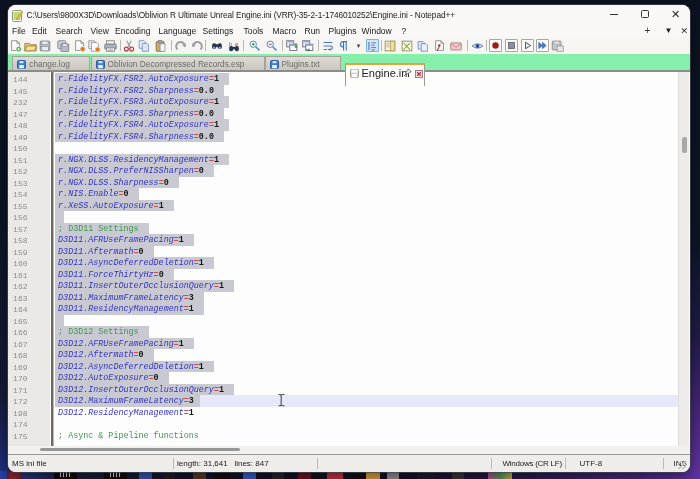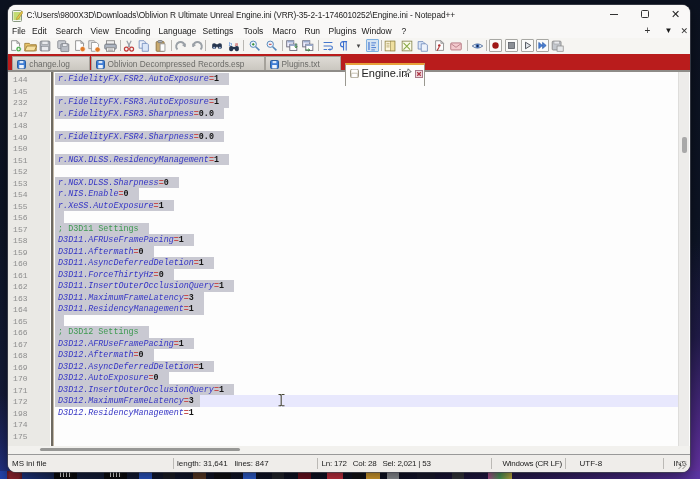--- a/index.html
+++ b/index.html
@@ -20,21 +20,21 @@
 .wc { position:absolute; top:0; height:19px; line-height:19px; color:#222; text-align:center; width:12px; }
 .menubar { position:absolute; left:0; top:19px; width:100%; height:14px; background:#f9f8f7; }
 .mi { position:absolute; top:0; height:14px; line-height:14.5px; font-size:8.5px; color:#1a1a1a; white-space:nowrap; }
 .toolbar { position:absolute; left:0; top:33px; width:100%; height:16px; background:#f6f5f2; }
 .tico { position:absolute; top:1px; width:15px; height:14px; display:flex; align-items:center; justify-content:center; }
 .tico > svg { transform:scale(0.88); }
 .tsep { position:absolute; top:2px; width:1px; height:11px; background:#b9b7b2; }
 .tbtn.box { display:inline-flex; width:13px; height:13px; align-items:center; justify-content:center; background:#fbfbfa; border:1px solid #a8a8a4; border-radius:1px; }
 .tbtn.press { display:inline-flex; width:13px; height:12.5px; align-items:center; justify-content:center; background:#d5e4f2; border:1px solid #7eb0e0; border-radius:1px; }
 .dd { font-size:7px; color:#444; }
-.tabbar { position:absolute; left:0; top:49px; width:100%; height:18px; background:#b91c1c;text-align:right; }
+.tabbar { position:absolute; left:0; top:49px; width:100%; height:18px; background:#86efac;text-align:right; }
 .tabbar .bline { position:absolute; left:0; bottom:0; width:100%; height:1.5px; background:#8e8c88; }
 .tab { position:absolute; top:2.5px; height:14px; background:linear-gradient(180deg,#dedbd5,#cac7c0); border:1px solid #a5a29b; border-bottom:none; font-size:8.3px; color:#6b6b68; line-height:14px; white-space:nowrap; }
 .tab .ti { position:absolute; left:4px; top:2.2px; }
 .tab .tt { position:absolute; left:16px; top:0; }
 .atab { position:absolute; top:9px; height:23px; background:#fdfdfc; border:1px solid #9a9890; border-bottom:none; border-top:2.4px solid #e7a23a; font-size:11px; color:#222; line-height:12px; z-index:2; }
 .editor { position:absolute; left:0; top:67.5px; width:100%; height:373.5px; background:#fdfdfd; overflow:hidden; }
 .margin { position:absolute; left:0.5px; top:0; width:42px; height:100%; background:#eae9e5; }
 .mline { position:absolute; left:43.6px; top:0; width:1.5px; height:100%; background:#6e6a62; }
 .mline2 { position:absolute; left:45.1px; top:0; width:1px; height:100%; background:#c2b8a8; }
 .ln { position:absolute; left:2px; width:18px; height:11.5px; line-height:13.4px; text-align:right; font-family:"Liberation Mono",monospace; font-size:8px; color:#8d8d8d; }
@@ -399,31 +399,34 @@
           </svg></span>
     </div>
   </div>
   <div class="editor">
     <div class="margin"></div>
     <div class="mline"></div>
     <div class="mline2"></div>
 <div class="ln" style="top:1.25px">144</div>
 <div class="row" style="top:1.25px"><span class="s"><span class="k">r.FidelityFX.FSR2.AutoExposure</span><span class="e">=</span><span class="v">1</span></span></div>
 <div class="ln" style="top:12.75px">145</div>
+<div class="row" style="top:12.75px"><span class="s"><span class="k">r.FidelityFX.FSR2.Sharpness</span><span class="e">=</span><span class="v">0.0</span></span></div>
 <div class="ln" style="top:24.25px">232</div>
 <div class="row" style="top:24.25px"><span class="s"><span class="k">r.FidelityFX.FSR3.AutoExposure</span><span class="e">=</span><span class="v">1</span></span></div>
 <div class="ln" style="top:35.75px">147</div>
 <div class="row" style="top:35.75px"><span class="s"><span class="k">r.FidelityFX.FSR3.Sharpness</span><span class="e">=</span><span class="v">0.0</span></span></div>
 <div class="ln" style="top:47.25px">148</div>
+<div class="row" style="top:47.25px"><span class="s"><span class="k">r.FidelityFX.FSR4.AutoExposure</span><span class="e">=</span><span class="v">1</span></span></div>
 <div class="ln" style="top:58.75px">149</div>
 <div class="row" style="top:58.75px"><span class="s"><span class="k">r.FidelityFX.FSR4.Sharpness</span><span class="e">=</span><span class="v">0.0</span></span></div>
 <div class="ln" style="top:70.25px">150</div>
 <div class="ln" style="top:81.75px">151</div>
 <div class="row" style="top:81.75px"><span class="s"><span class="k">r.NGX.DLSS.ResidencyManagement</span><span class="e">=</span><span class="v">1</span></span></div>
 <div class="ln" style="top:93.25px">152</div>
+<div class="row" style="top:93.25px"><span class="s"><span class="k">r.NGX.DLSS.PreferNISSharpen</span><span class="e">=</span><span class="v">0</span></span></div>
 <div class="ln" style="top:104.75px">153</div>
 <div class="row" style="top:104.75px"><span class="s"><span class="k">r.NGX.DLSS.Sharpness</span><span class="e">=</span><span class="v">0</span></span></div>
 <div class="ln" style="top:116.25px">154</div>
 <div class="row" style="top:116.25px"><span class="s"><span class="k">r.NIS.Enable</span><span class="e">=</span><span class="v">0</span></span></div>
 <div class="ln" style="top:127.75px">155</div>
 <div class="row" style="top:127.75px"><span class="s"><span class="k">r.XeSS.AutoExposure</span><span class="e">=</span><span class="v">1</span></span></div>
 <div class="ln" style="top:139.25px">156</div>
 <div class="row" style="top:139.25px"><span class="s" style="padding:0;width:9px"></span></div>
 <div class="ln" style="top:150.75px">157</div>
 <div class="row" style="top:150.75px"><span class="s"><span class="c">; D3D11 Settings</span></span></div>
@@ -455,34 +458,34 @@
 <div class="row" style="top:300.25px"><span class="s"><span class="k">D3D12.AutoExposure</span><span class="e">=</span><span class="v">0</span></span></div>
 <div class="ln" style="top:311.75px">171</div>
 <div class="row" style="top:311.75px"><span class="s"><span class="k">D3D12.InsertOuterOcclusionQuery</span><span class="e">=</span><span class="v">1</span></span></div>
 <div class="ln" style="top:323.25px">172</div>
 <div class="cl" style="top:323.25px"></div>
 <div class="row" style="top:323.25px"><span class="s" style="padding-right:6px"><span class="k">D3D12.MaximumFrameLatency</span><span class="e">=</span><span class="v">3</span></span></div>
 <div class="ln" style="top:334.75px">198</div>
 <div class="row" style="top:334.75px"><span class="ns"><span class="k">D3D12.ResidencyManagement</span><span class="e">=</span><span class="v">1</span></span></div>
 <div class="ln" style="top:346.25px">174</div>
 <div class="ln" style="top:357.75px">175</div>
+<div class="row" style="top:357.75px"><span class="ns"><span class="c">; Async &amp; Pipeline functions</span></span></div>
     <div class="ibeam"><svg width="9" height="14" viewBox="0 0 9 14">
           <path d="M1.5 1.5 h2.5 M5 1.5 h2.5 M4.2 1.8 v10.4 M1.5 12.7 h2.5 M5 12.7 h2.5 M3 1.5 q1.2 0.9 2 0 M3 12.7 q1.2 -0.9 2 0" fill="none" stroke="#4a4a38" stroke-width="1.1"></path>
         </svg></div>
     <div class="vsb">
         <div class="vth"></div>
       </div>
   </div>
   <div class="hscroll">
       <div class="hth"></div>
     </div>
   <div class="status">
     <span class="st" style="left:4.5px">MS ini file</span>
     <span class="st" style="left:169.5px">length: 31,641&nbsp;&nbsp;&nbsp;lines: 847</span>
-    <span class="st" style="left:314px;letter-spacing:-0.22px">Ln: 172&nbsp;&nbsp;&nbsp;Col: 28&nbsp;&nbsp;&nbsp;Sel: 2,021 | 53</span>
     <span class="st" style="left:495px;letter-spacing:-0.25px">Windows (CR LF)</span>
     <span class="st" style="left:572px">UTF-8</span>
     <span class="st" style="left:666px">INS</span>
     <div class="sdiv" style="left:165px"></div>
     <div class="sdiv" style="left:309px"></div>
     <div class="sdiv" style="left:483px"></div>
     <div class="sdiv" style="left:557px"></div>
     <div class="sdiv" style="left:655px"></div>
     <div style="position:absolute;right:4px;bottom:3px;width:8px;height:8px;background:repeating-linear-gradient(135deg,transparent 0 2px,#bdbcb8 2px 3.2px)"></div>
   </div>

